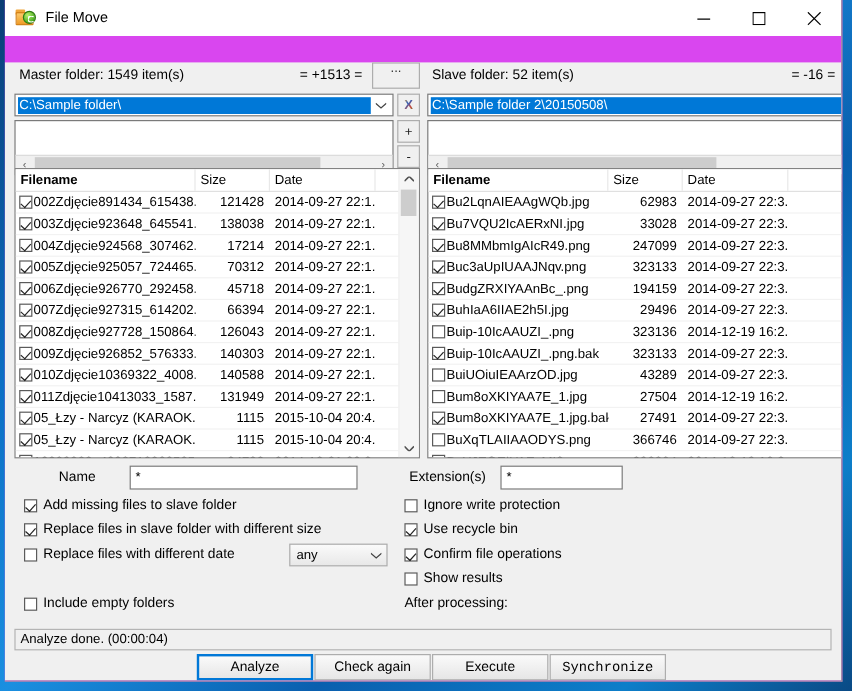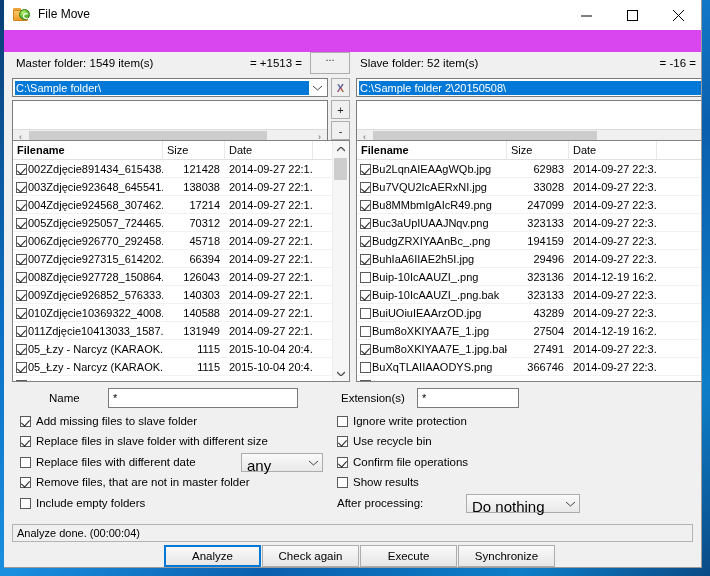--- a/index.html
+++ b/index.html
@@ -71,21 +71,21 @@
   .list-row .dt{width:88px;padding-left:4px;box-sizing:border-box;overflow:hidden;white-space:nowrap;}
   .vscroll{position:absolute;right:0;top:0;bottom:0;width:16px;background:#f6f6f6;border-left:1px solid #eee;}
   .vscroll .aU,.vscroll .aD{position:absolute;left:0;width:15px;height:16px;display:flex;align-items:center;justify-content:center;font-size:8px;color:#606060;}
   .vscroll .aU{top:0;} .vscroll .aD{bottom:0;}
   .vscroll .thumb{position:absolute;left:1px;width:13px;background:#cdcdcd;}
   
   .fld-label{position:absolute;font-size:11.5px;}
   .textin{position:absolute;height:20px;background:#fff;border:1px solid #7a7a7a;box-sizing:border-box;font-size:11px;padding:3px 0 0 4px;}
   .opt{position:absolute;font-size:11.5px;display:flex;align-items:center;white-space:nowrap;}
   .opt .cbx{margin-right:5px;}
-  .dropdown{position:absolute;height:19px;background:linear-gradient(180deg,#fafafa,#e8e8e8);border:1px solid #acacac;box-sizing:border-box;font-size:15px;}
+  .dropdown{position:absolute;height:19px;background:linear-gradient(180deg,#fafafa,#e8e8e8);border:1px solid #acacac;box-sizing:border-box;font-size:11px;}
   .dropdown .dv{position:absolute;left:5px;top:3px;}
   .dropdown .da{position:absolute;right:4px;top:0;height:17px;display:flex;align-items:center;}
   
   #statusbar{position:absolute;left:8px;right:8px;height:18px;background:#f0f0f0;border:1px solid #b4b4b4;box-sizing:border-box;font-size:11px;padding:2px 0 0 4px;}
   .bigbtn{position:absolute;height:22px;background:linear-gradient(180deg,#fafafa,#e6e6e6);border:1px solid #adadad;box-sizing:border-box;
     font-size:11.5px;display:flex;align-items:center;justify-content:center;color:#000;}
   .bigbtn.focus{border:2px solid #0078d7;}
 </style>
 </head>
 <body>
@@ -417,24 +417,20 @@
       <span>Replace files with different date</span>
     </div>
     <div class="dropdown" style="left:237px;top:401px;width:82px;">
       <span class="dv">any</span>
       <span class="da">
         <svg width="9" height="6">
             <polyline points="0,1 4.5,5 9,1" fill="none" stroke="#444" stroke-width="1"></polyline>
           </svg>
       </span>
     </div>
-    <div class="opt" style="left:16px;top:424px;">
-      <span class="cbx on"></span>
-      <span>Remove files, that are not in master folder</span>
-    </div>
     <div class="opt" style="left:16px;top:445px;">
       <span class="cbx"></span>
       <span>Include empty folders</span>
     </div>
 
     <div class="opt" style="left:333px;top:363px;">
       <span class="cbx"></span>
       <span>Ignore write protection</span>
     </div>
     <div class="opt" style="left:333px;top:383px;">
@@ -444,30 +440,22 @@
     <div class="opt" style="left:333px;top:404px;">
       <span class="cbx on"></span>
       <span>Confirm file operations</span>
     </div>
     <div class="opt" style="left:333px;top:424px;">
       <span class="cbx"></span>
       <span>Show results</span>
     </div>
 
     <div class="fld-label" style="left:333px;top:445px;">After processing:</div>
-    <div class="dropdown" style="left:462px;top:442px;width:114px;">
-      <span class="dv">Do nothing</span>
-      <span class="da">
-        <svg width="9" height="6">
-            <polyline points="0,1 4.5,5 9,1" fill="none" stroke="#444" stroke-width="1"></polyline>
-          </svg>
-      </span>
-    </div>
 
     <div id="statusbar" style="top:472px;">Analyze done. (00:00:04)</div>
 
     <div class="bigbtn focus" style="left:160px;top:493px;width:97px;">Analyze</div>
     <div class="bigbtn" style="left:258px;top:493px;width:97px;">Check again</div>
     <div class="bigbtn" style="left:356px;top:493px;width:97px;">Execute</div>
-    <div class="bigbtn" style="left:454px;top:493px;width:97px;">Synchronize</div>
+    <div class="bigbtn" style="left:454px;top:493px;width:97px;font-family:Liberation Mono, monospace;">Synchronize</div>
 
   </div>
 </div>
 
 </body></html>

